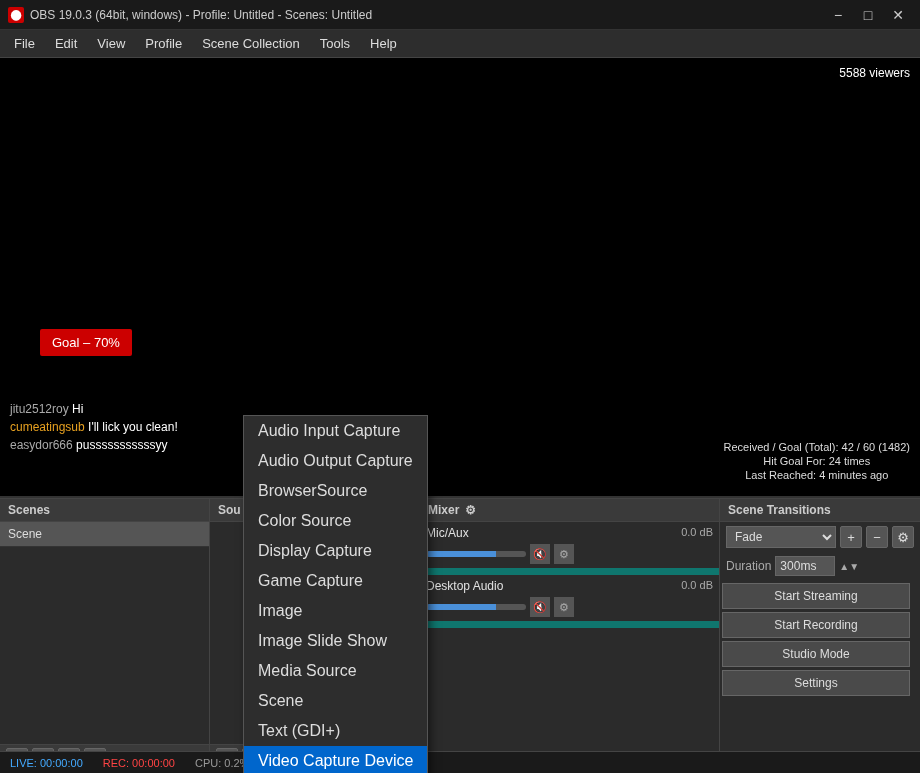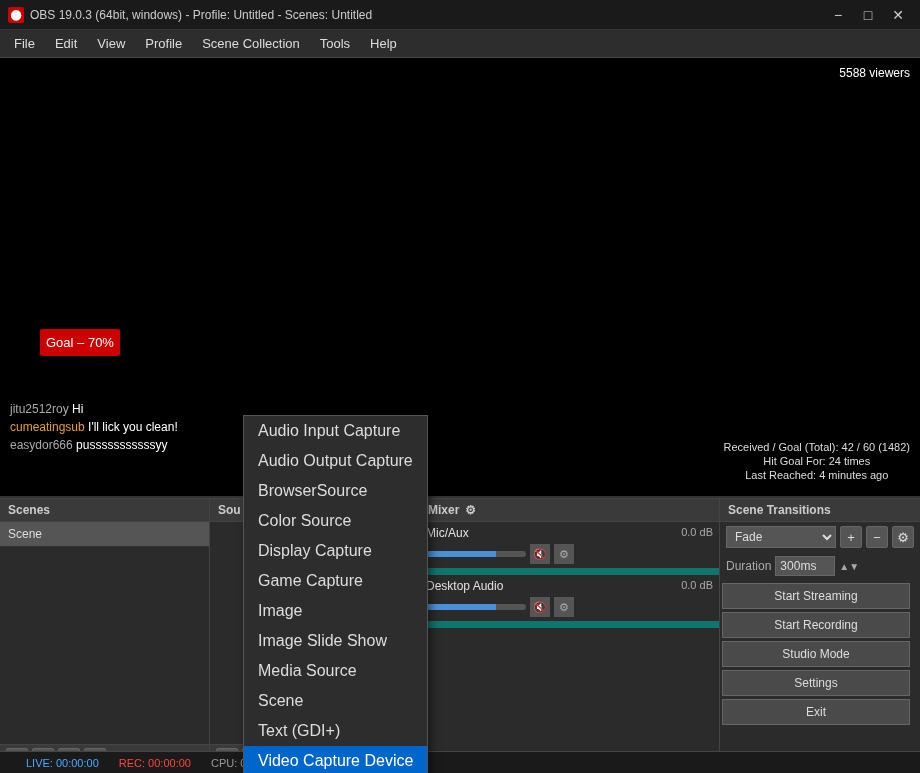--- a/index.html
+++ b/index.html
@@ -84,21 +84,21 @@
       position: absolute;
       top: 8px; right: 10px;
       color: #fff;
       font-size: 12px;
     }
     .goal-badge {
       position: absolute;
       bottom: 140px; left: 40px;
       background: #c00;
       color: #fff;
-      padding: 6px 6px;
+      padding: 6px 12px;
       font-size: 13px;
       border-radius: 2px;
     }
     .chat-area {
       position: absolute;
       bottom: 40px; left: 10px;
       font-size: 12px;
     }
     .chat-line { margin-bottom: 4px; }
     .chat-user { color: #aaa; }
@@ -276,21 +276,21 @@
 
     
     .status-bar {
       position: absolute;
       bottom: 0; left: 0; right: 0;
       height: 22px;
       background: #1a1a1a;
       border-top: 1px solid #444;
       display: flex;
       align-items: center;
-      padding: 0 26px;
+      padding: 0 10px;
       font-size: 11px;
       color: #999;
       gap: 20px;
     }
     .status-live { color: #4af; }
     .status-rec { color: #f44; }
 
     
     .context-menu {
       position: absolute;
@@ -439,21 +439,20 @@
       </div>
       <div class="trans-row">
         <span class="trans-label">Duration</span>
         <input class="duration-input" type="text" value="300ms" style="">
         <span style="cursor:pointer; color:#aaa; font-size:10px;">▲▼</span>
       </div>
       <button class="trans-action-btn">Start Streaming</button>
       <button class="trans-action-btn">Start Recording</button>
       <button class="trans-action-btn">Studio Mode</button>
       <button class="trans-action-btn">Settings</button>
-      <button class="trans-action-btn">Exit</button>
     </div>
   </div>
 </div>
 
 <div class="context-menu">
   <div class="ctx-item">Audio Input Capture</div>
   <div class="ctx-item">Audio Output Capture</div>
   <div class="ctx-item">BrowserSource</div>
   <div class="ctx-item">Color Source</div>
   <div class="ctx-item">Display Capture</div>

